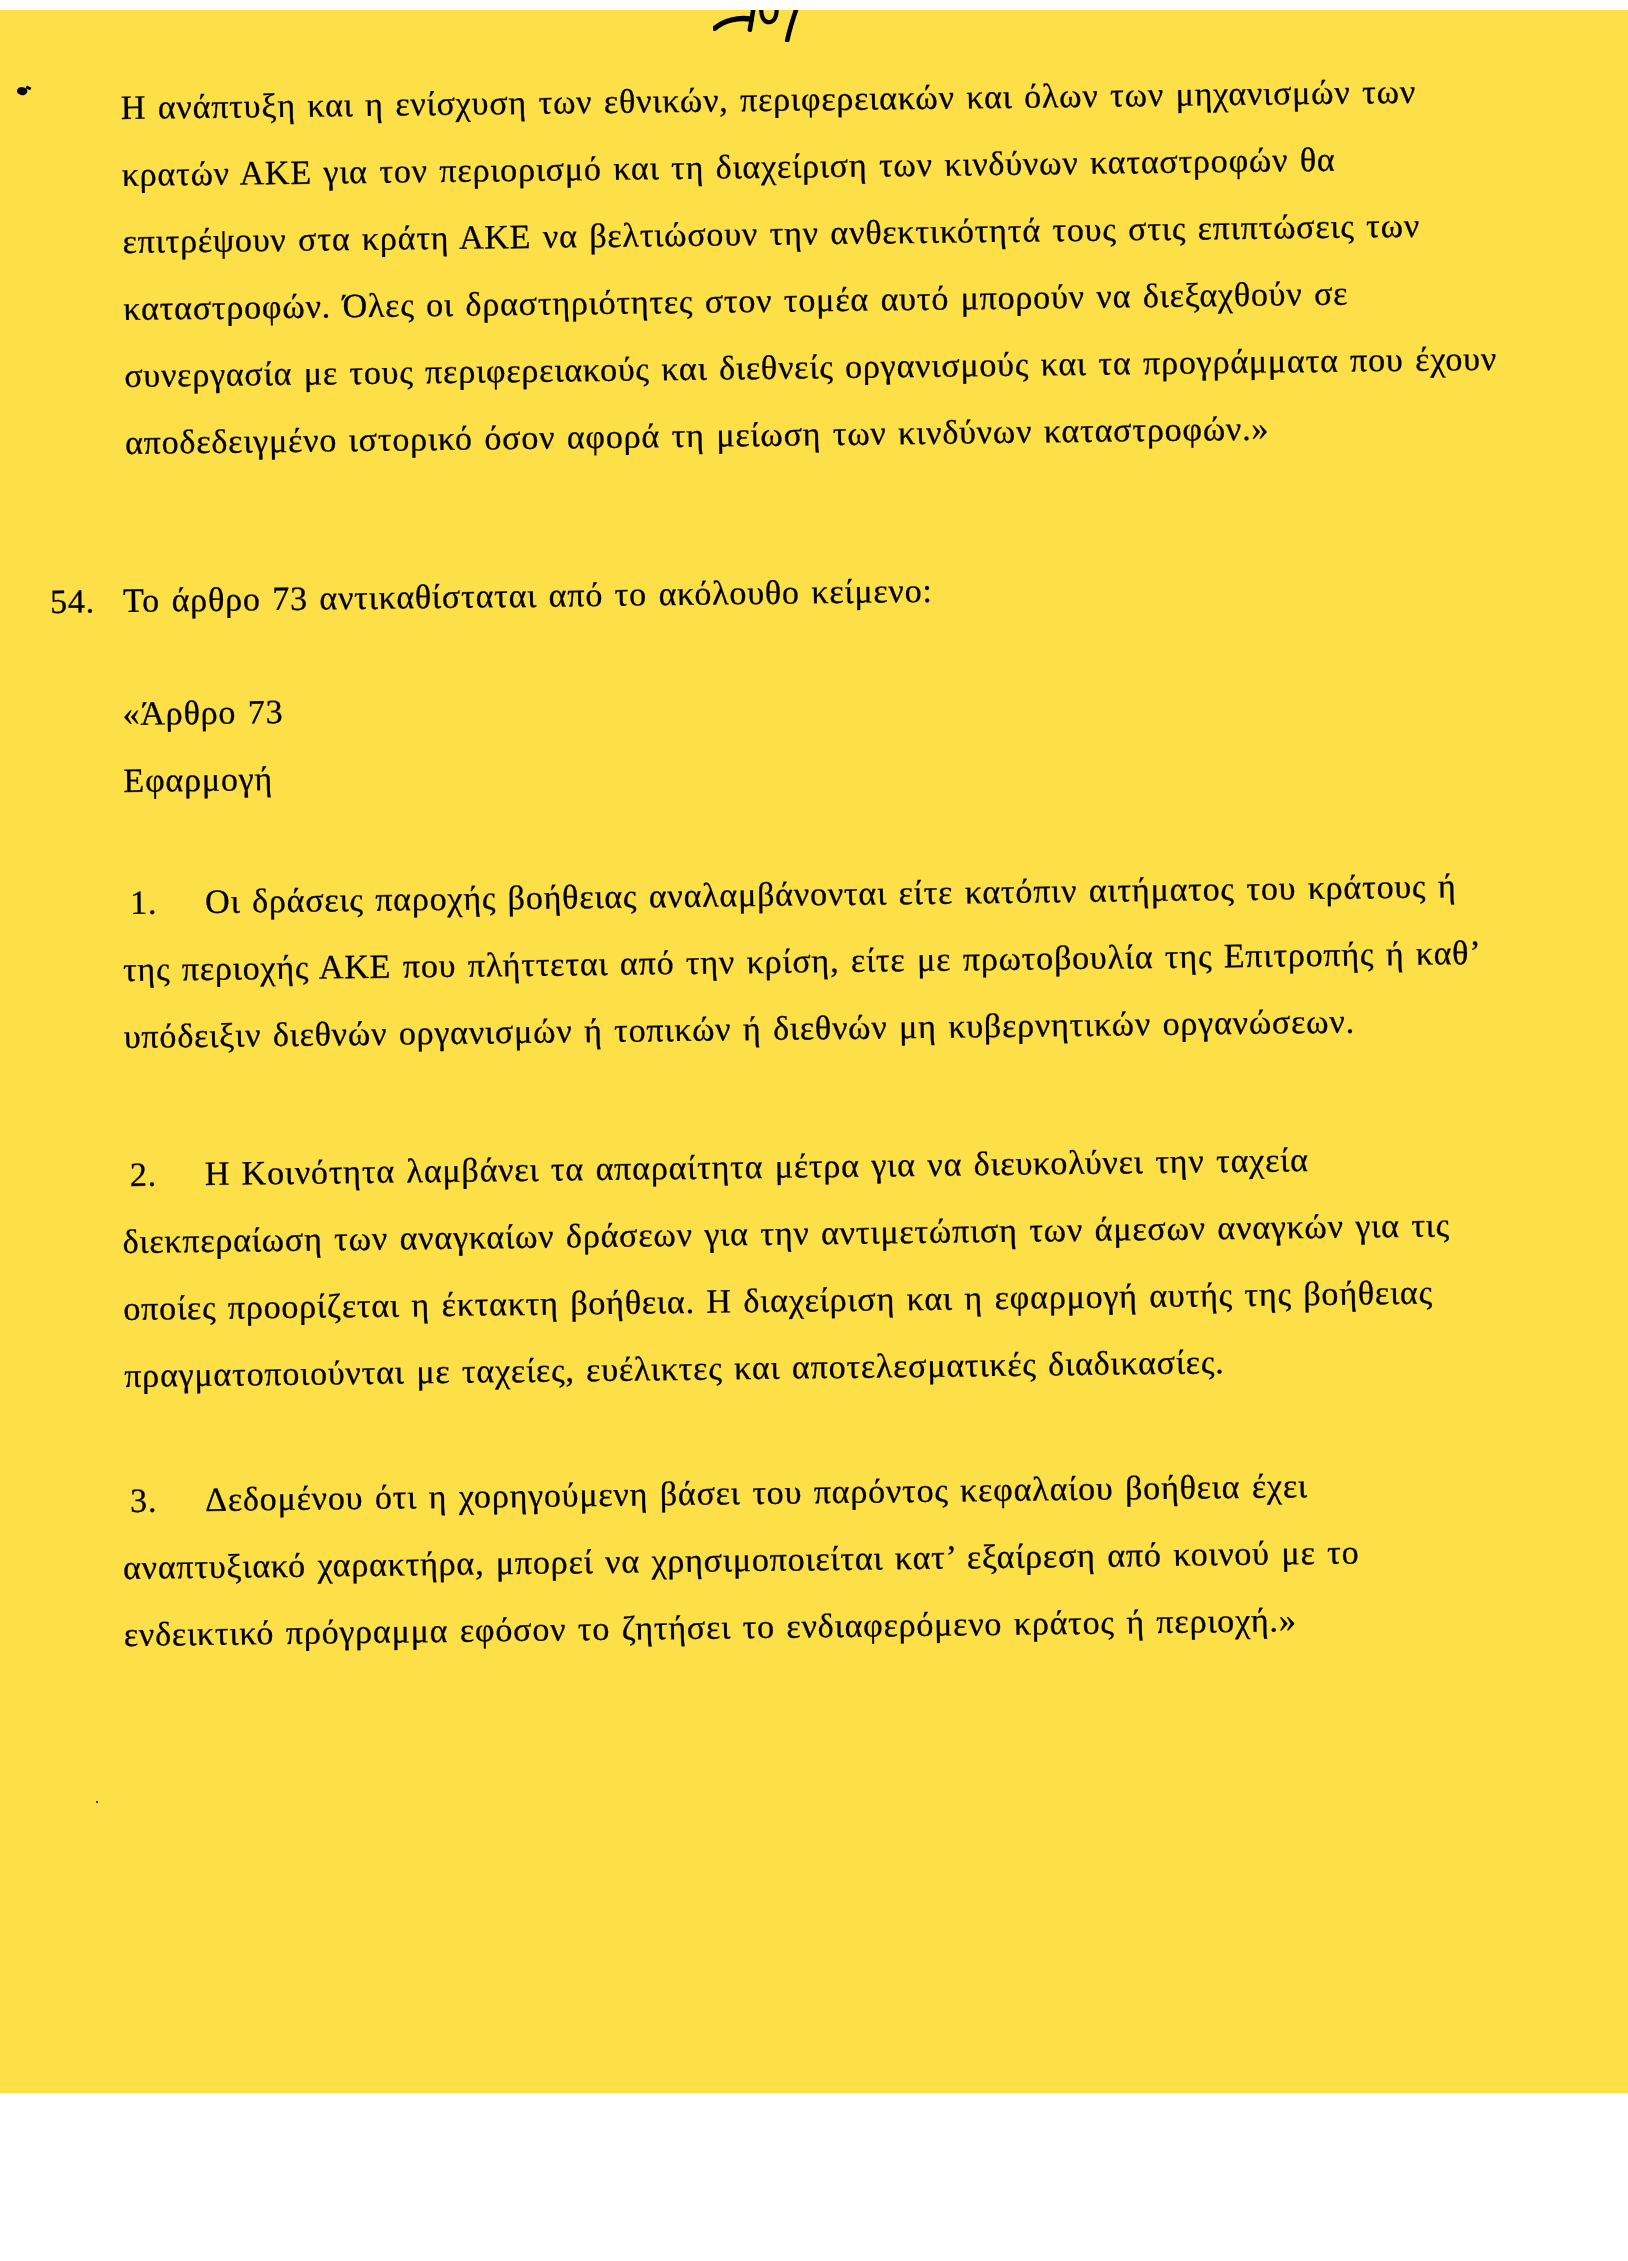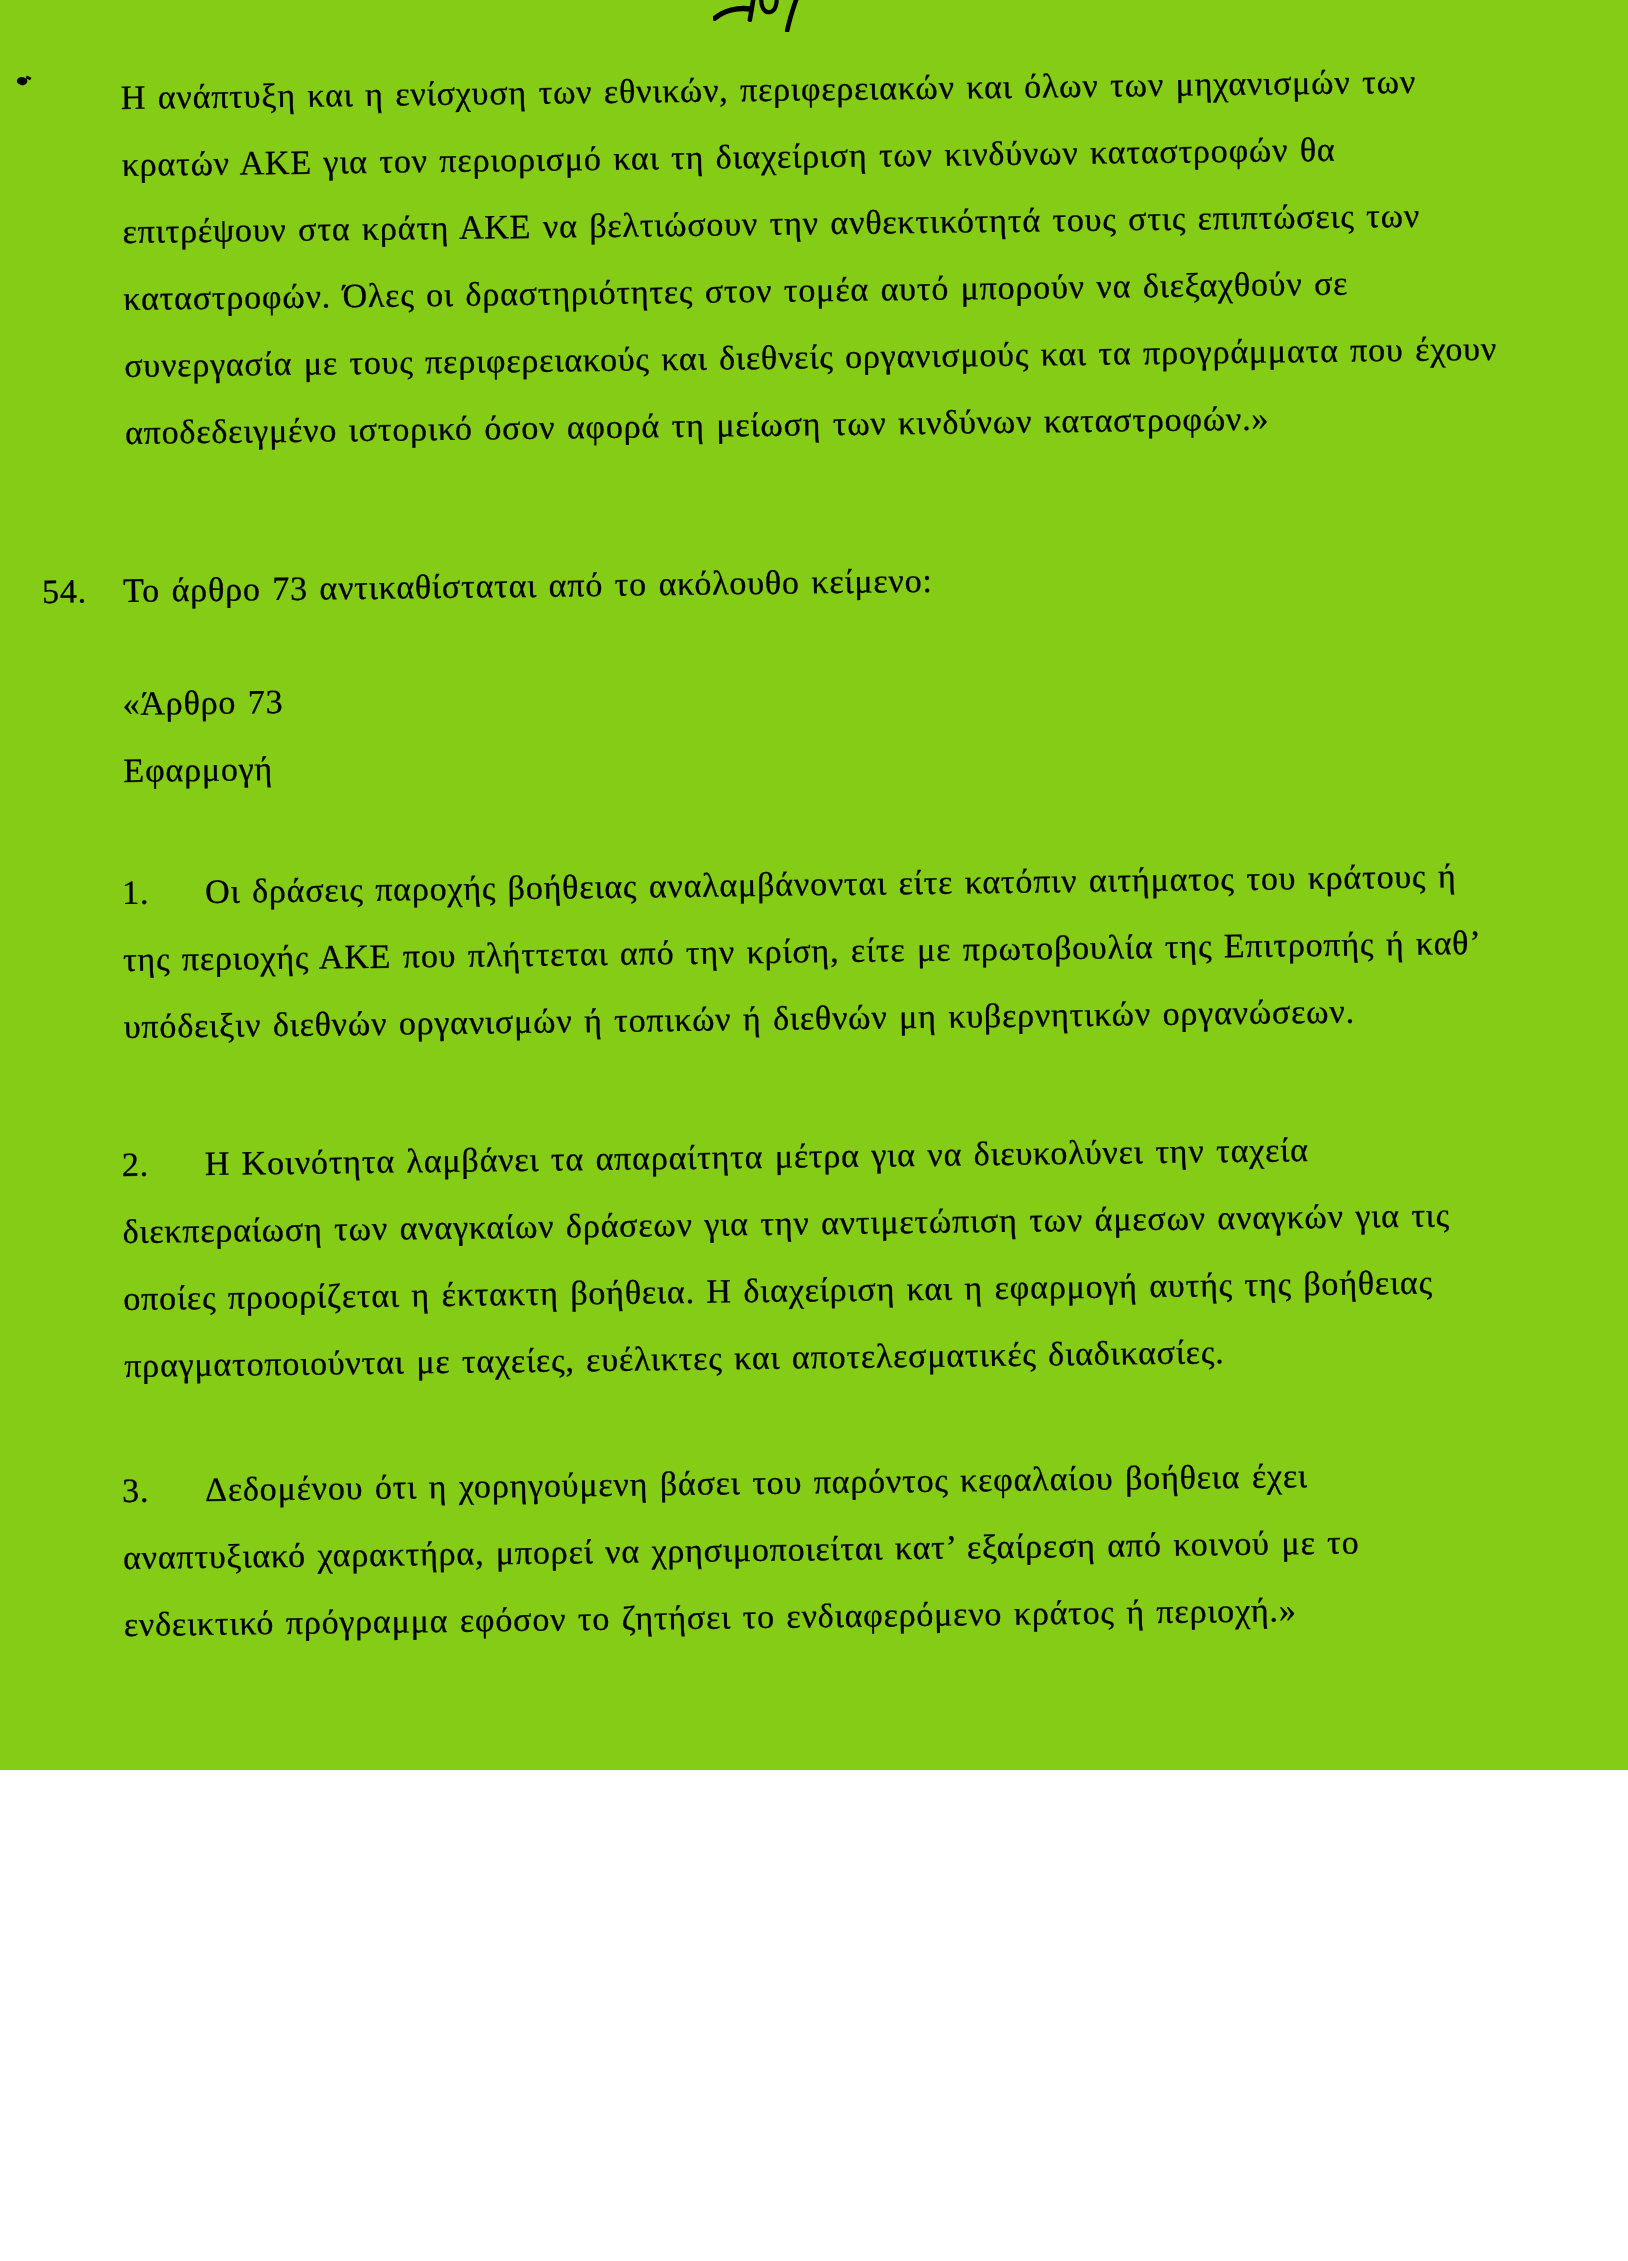--- a/index.html
+++ b/index.html
@@ -4,42 +4,43 @@
 <title>Scanned document page</title>
 <style>
   html,body { margin:0; padding:0; }
   body {
     width:1629px; height:2261px;
     background:#ffffff;
     font-family:"Liberation Serif", "DejaVu Serif", serif;
   }
   .page {
     position:relative;
-    width:1629px; height:1770px;
-    background:#84cc16;
+    width:1629px; height:2083px;
+    background:#fde047;
     color:#000000;
     overflow:hidden;
+    margin-top:10px;
   }
   .block {
     position:absolute;
     font-size:34px;
     line-height:67px;
     letter-spacing:0.8px;
     word-spacing:2.3px;
     color:#000;
     -webkit-text-stroke:0.3px #000;
     transform:rotate(-0.72deg);
     transform-origin:0 50%;
     white-space:nowrap;
   }
   .tline { height:67px; line-height:67px; white-space:nowrap; }
   .hang { --indent:83px; }
   .hang .tline:first-child { text-indent:var(--indent); }
   .pnum {
-    position:absolute; left:0; top:0;
+    position:absolute; left:8px; top:0;
     height:67px; line-height:67px;text-align:center;
   }
   
   #quote-block   { left:123px; top:64px;   width:1457px; }
   #item54-block  { left:42px;  top:558px;  width:1534px; --indent:81px; }
   #heading-block { left:123px; top:670px;  width:690px; }
   #para1-block   { left:123px; top:859px; width:1457px; }
   #para2-block   { left:123px; top:1131px; width:1457px; }
   #para3-block   { left:123px; top:1457px; width:1457px; }
   

